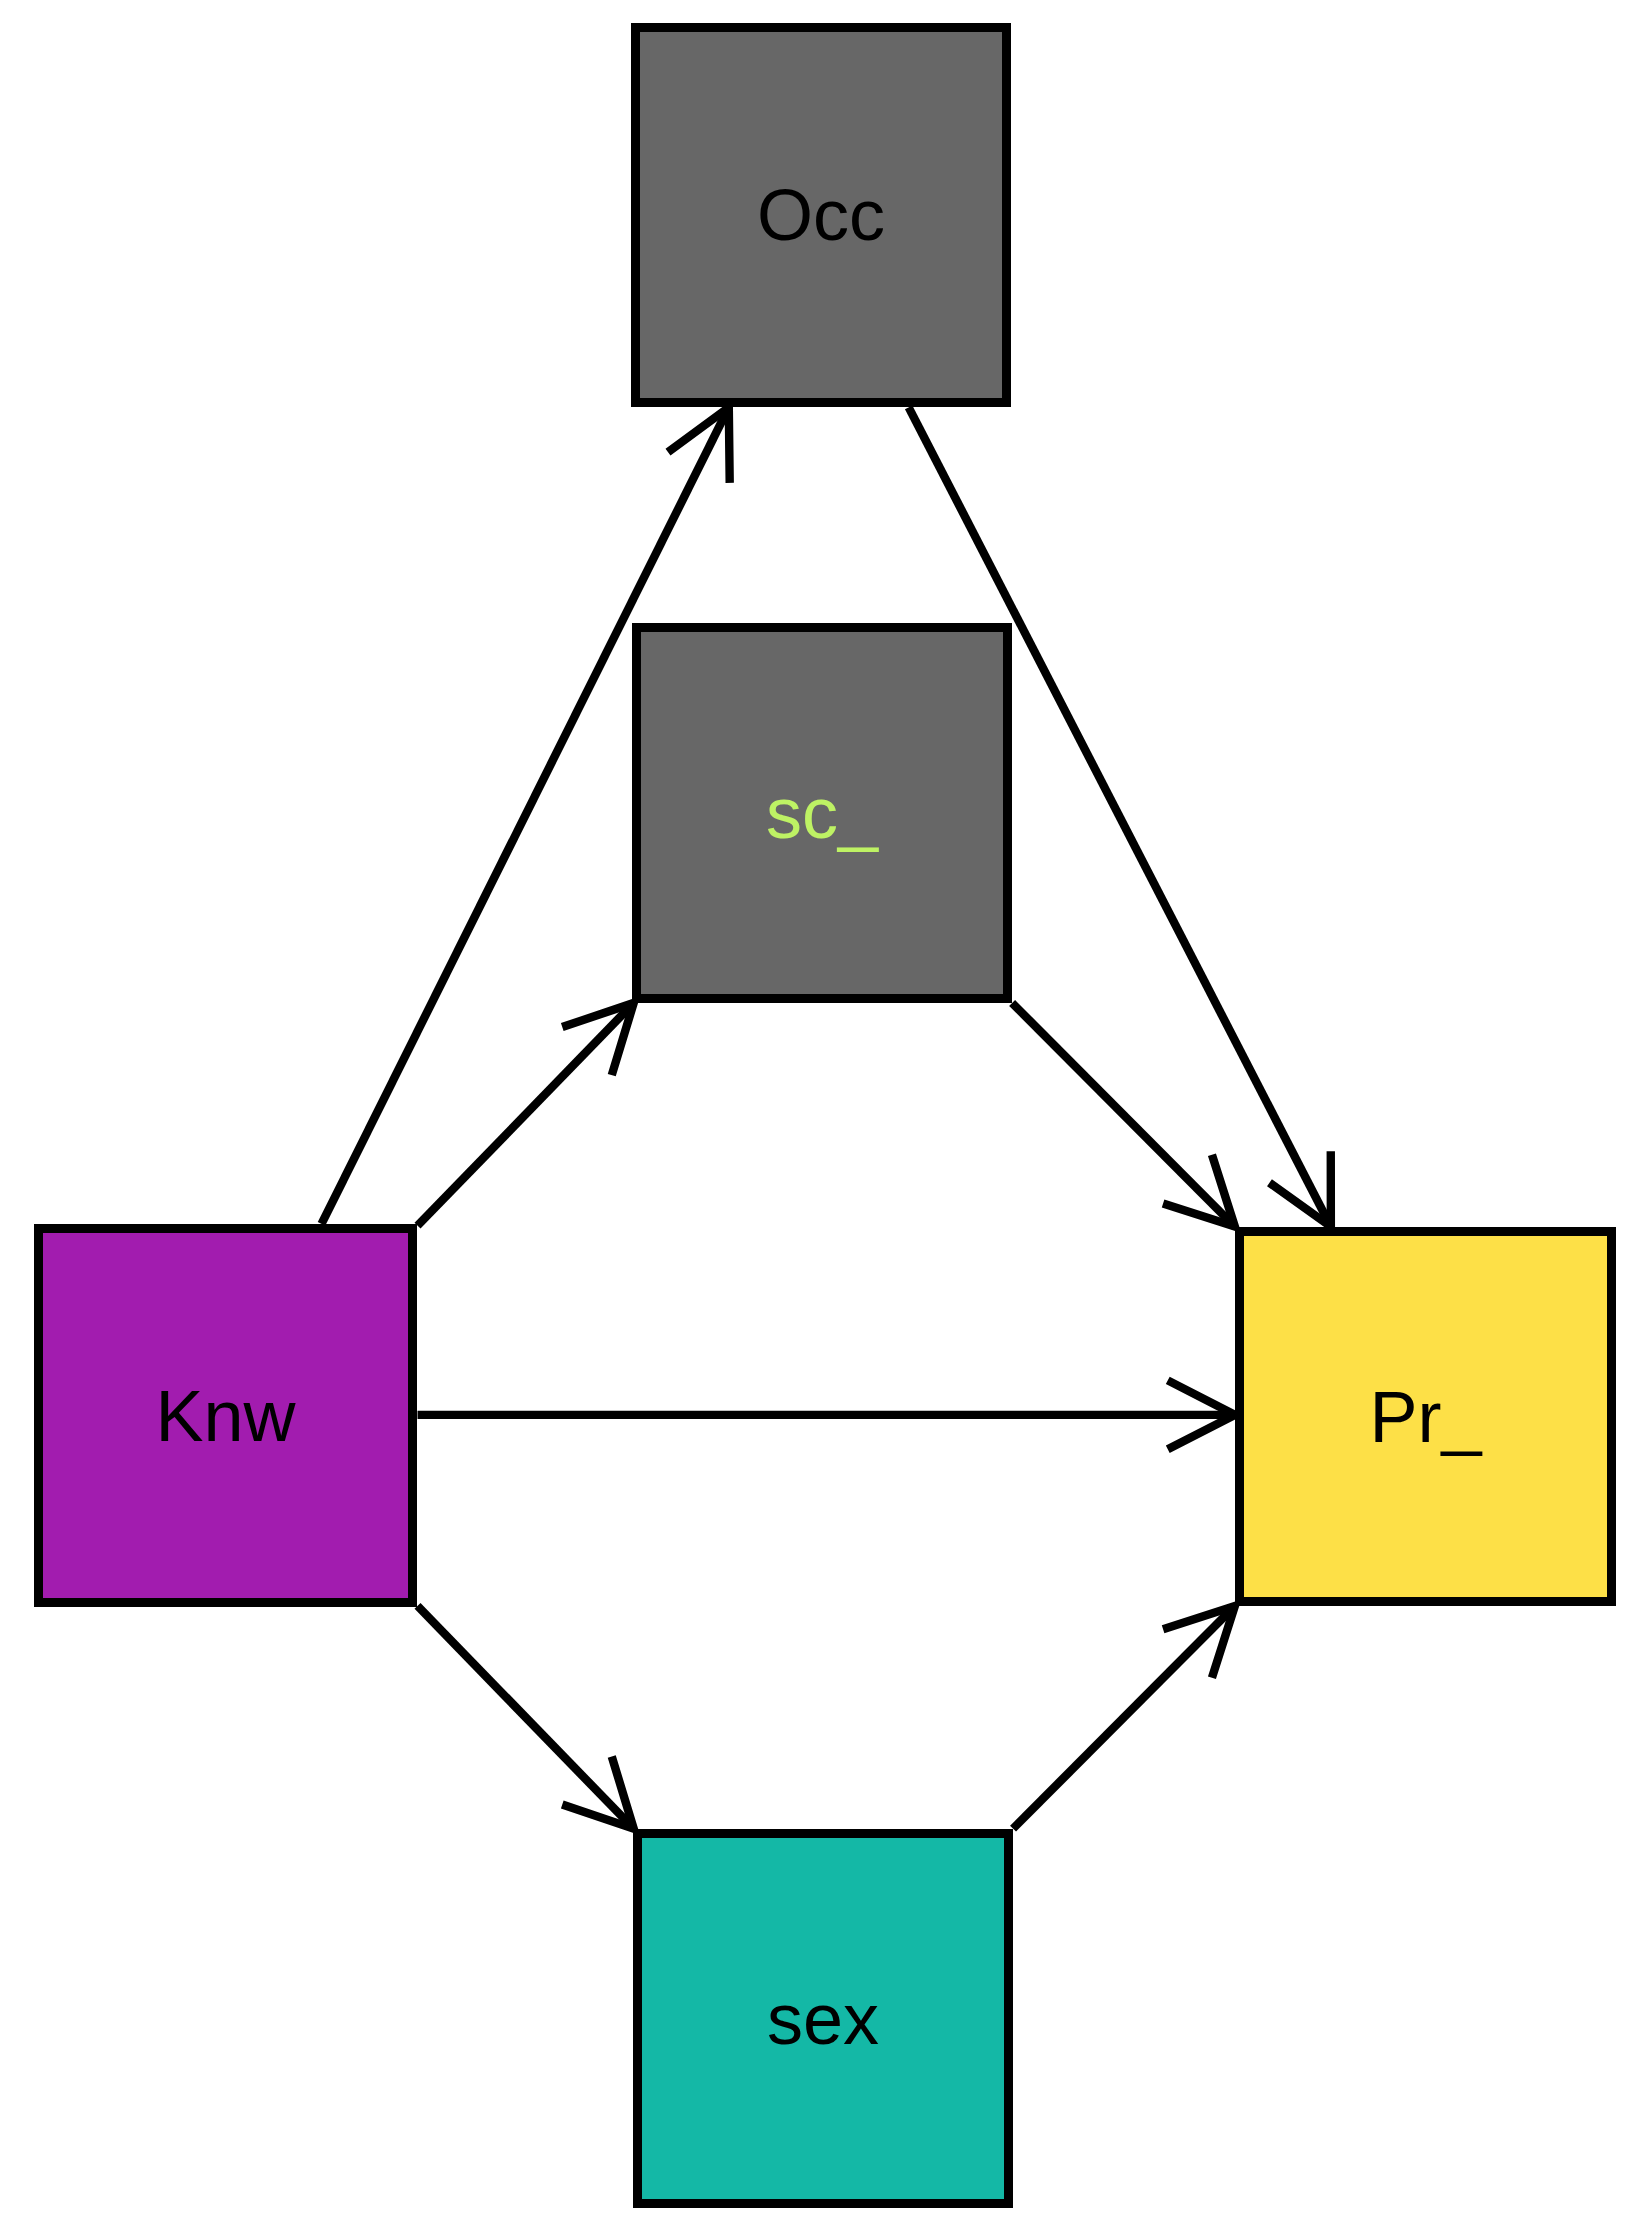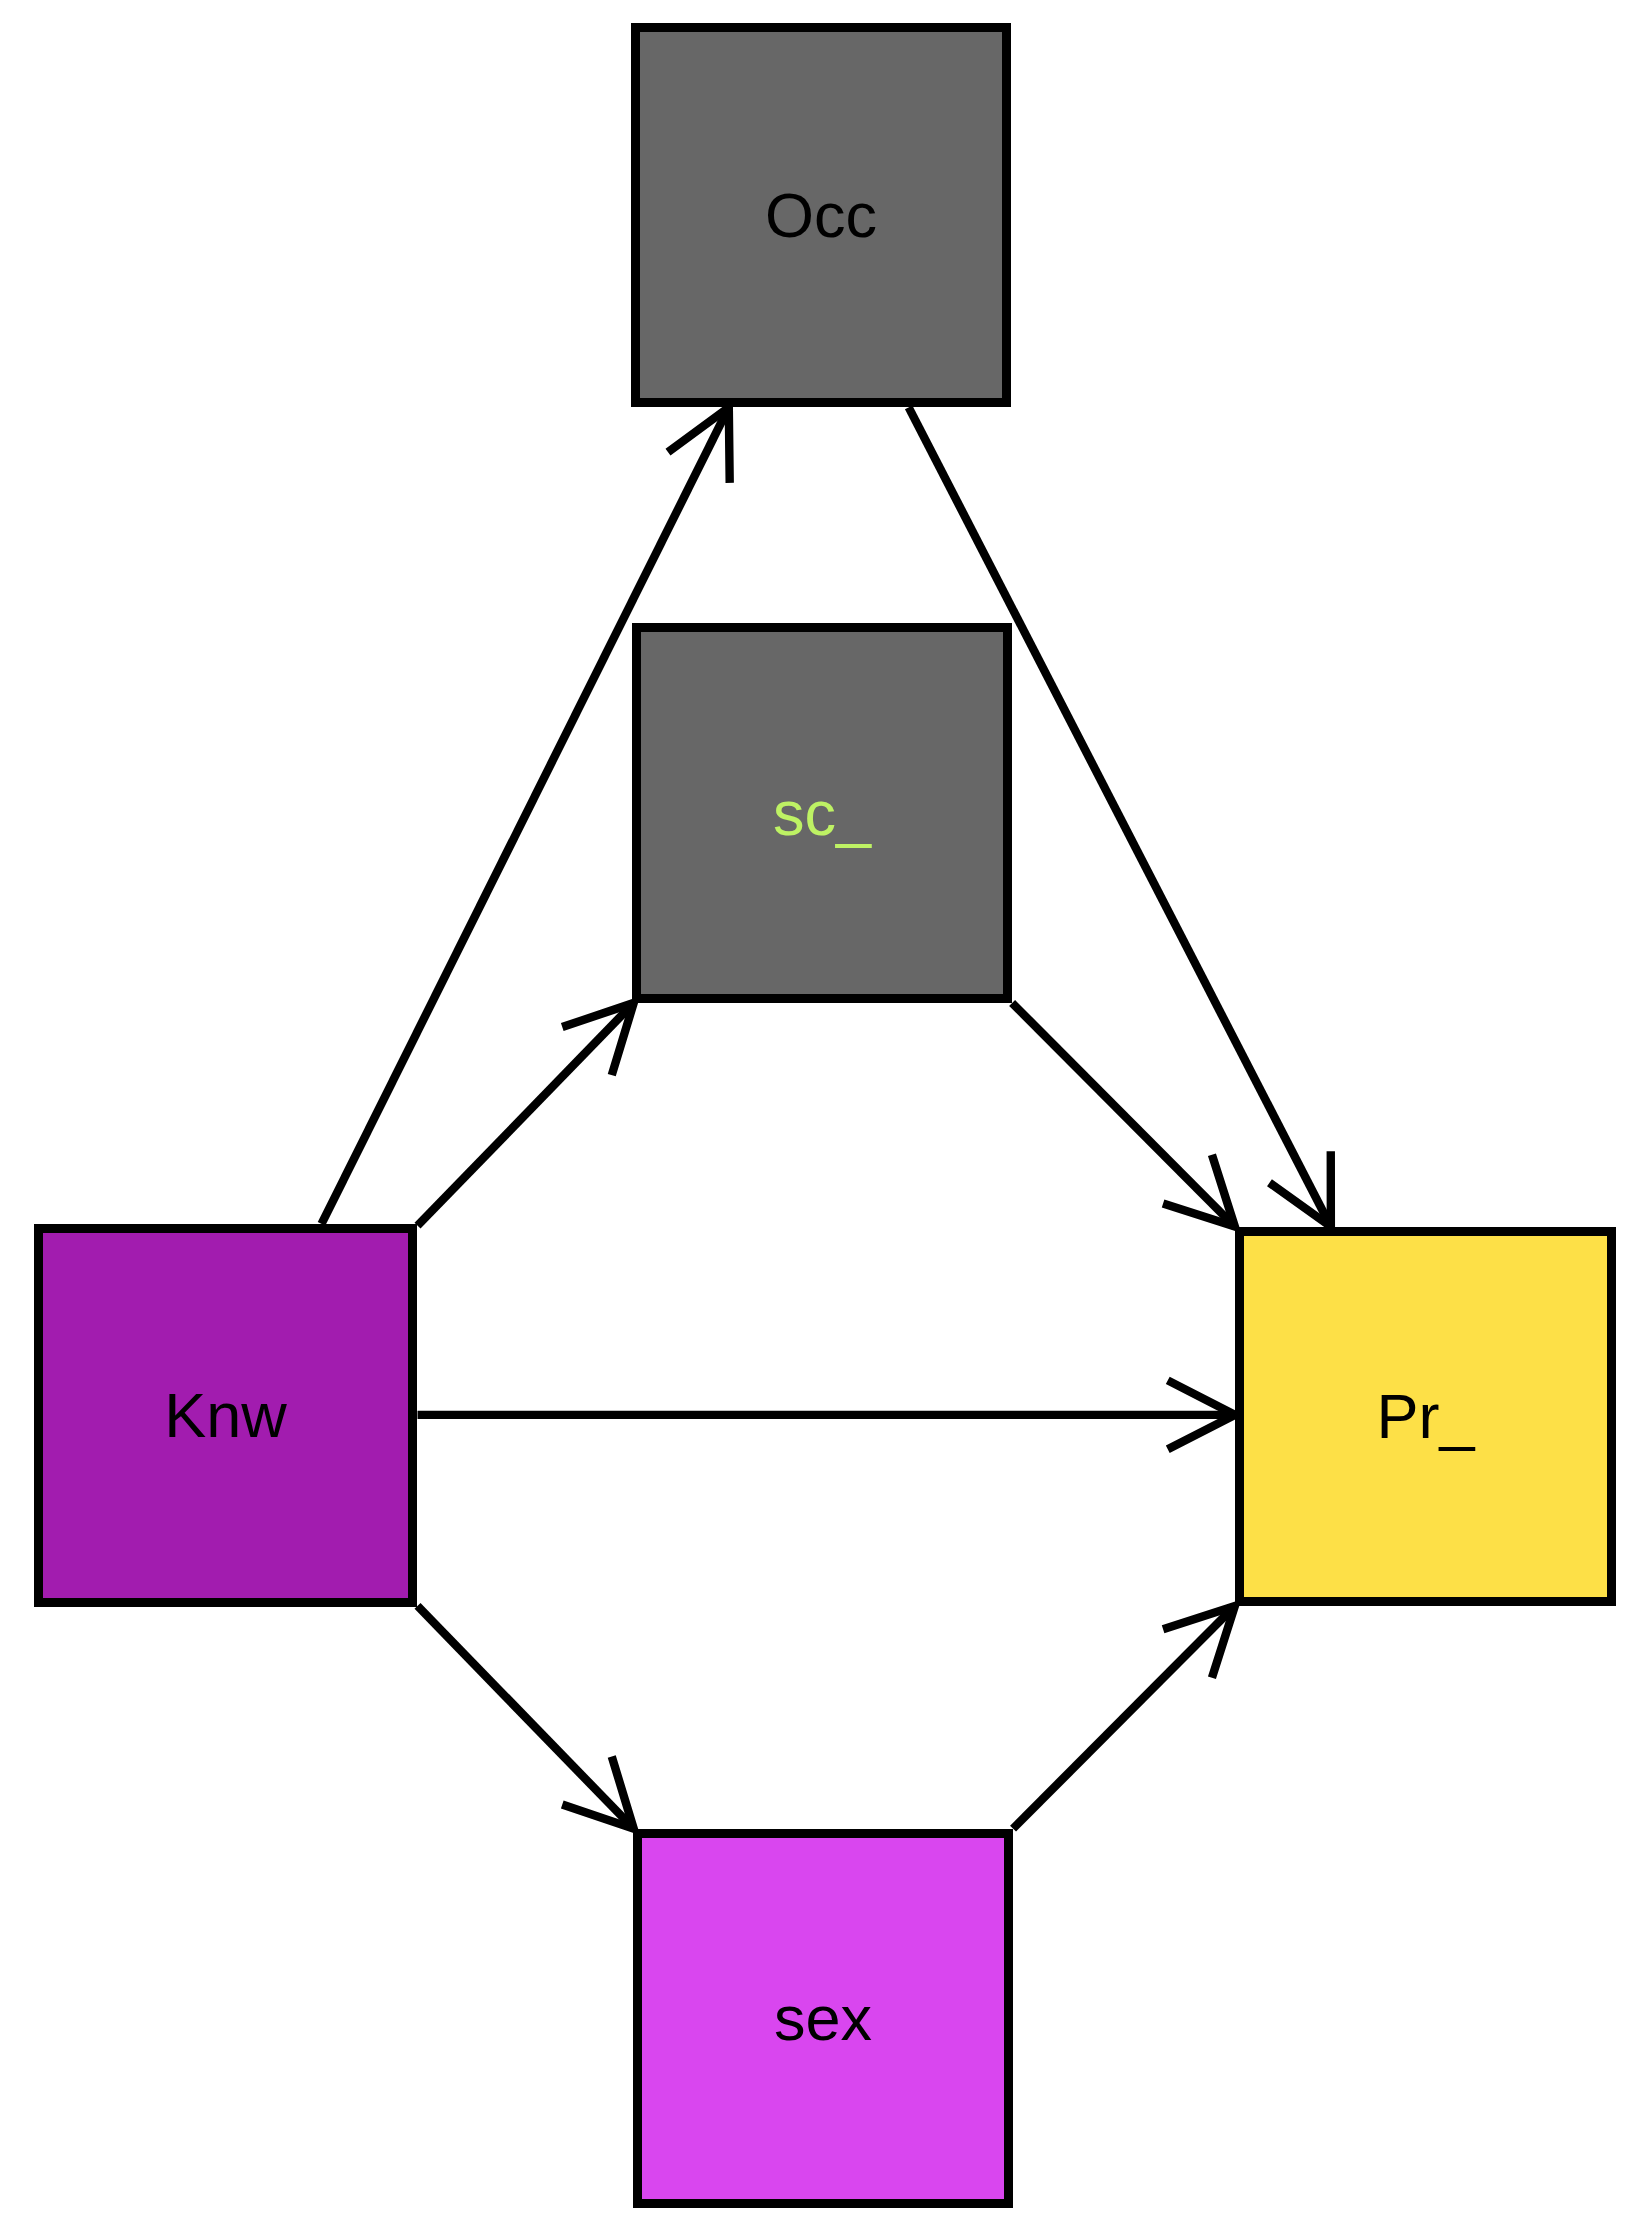--- a/index.html
+++ b/index.html
@@ -13,21 +13,21 @@
   .canvas{position:absolute;left:0;top:0;width:1644px;height:2237px;}
   .node{
     position:absolute;
     box-sizing:border-box;
     border:9.3px solid #000;
     display:flex;
     align-items:center;
     justify-content:center;
   }
   .node-label{
-    font-size:63px;
+    font-size:72px;
     line-height:1;
     color:#000;
     letter-spacing:0;
     user-select:none;
   }
   svg.edges{
     position:absolute;left:0;top:0;width:1644px;height:2237px;
     pointer-events:none;
   }
   svg.edges line{stroke-width:9;fill:none;}
@@ -46,21 +46,21 @@
   </div>
 
   <div class="node" style="left: 34px; top: 1224px; width: 383px; height: 383px; background: #a21caf; border-color: rgb(0, 0, 0);">
     <span class="node-label" style="color: rgb(0, 0, 0);">Knw</span>
   </div>
 
   <div class="node" style="left: 1235px; top: 1227px; width: 381px; height: 379px; background: #fde047; border-color: rgb(0, 0, 0);">
     <span class="node-label" style="color: rgb(0, 0, 0);">Pr_</span>
   </div>
 
-  <div class="node" style="left: 633px; top: 1829px; width: 380px; height: 379px; background: #d946ef; border-color: rgb(0, 0, 0);">
+  <div class="node" style="left: 633px; top: 1829px; width: 380px; height: 379px; background: #14b8a6; border-color: rgb(0, 0, 0);">
     <span class="node-label" style="color: rgb(0, 0, 0);">sex</span>
   </div>
 
   <svg class="edges" xmlns="http://www.w3.org/2000/svg" viewBox="0 0 1764 2400" width="1644" height="2237">
     <defs>
       <marker id="vee" viewBox="0 0 90 90" refX="82" refY="45" markerWidth="90" markerHeight="90" orient="auto" markerUnits="userSpaceOnUse">
         <path d="M10,8 L82,45 L10,82" fill="none" stroke-width="9" stroke="#000000"></path>
       </marker>
     </defs>
   <line x1="345" y1="1313" x2="782" y2="437" stroke="#000000" marker-end="url(#vee)"></line>

